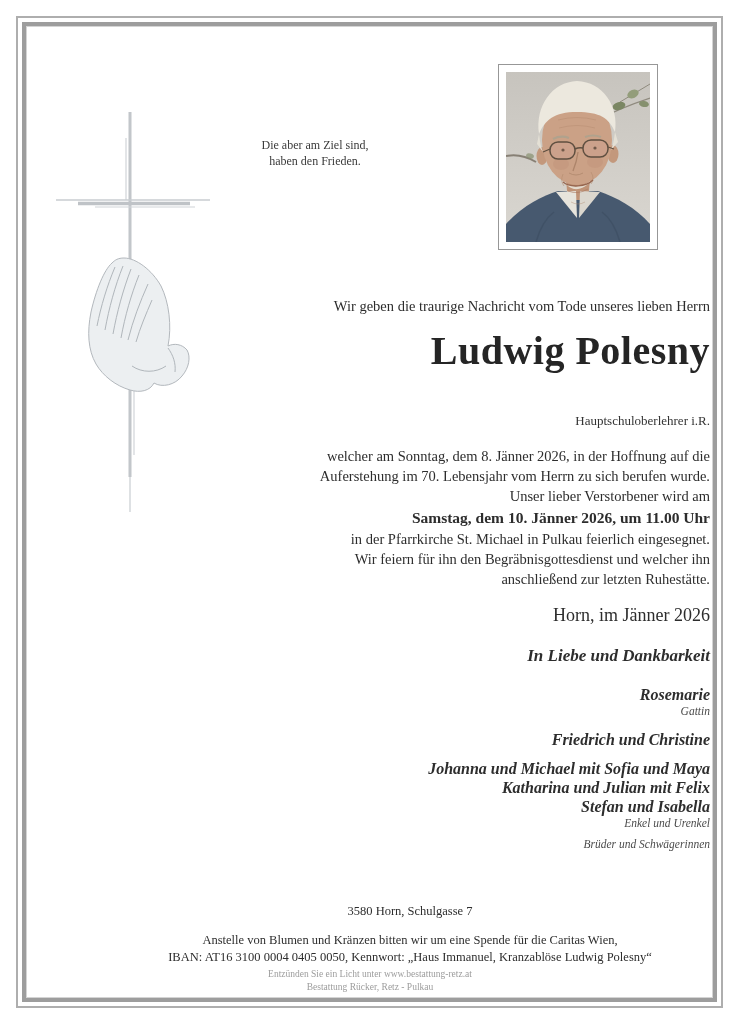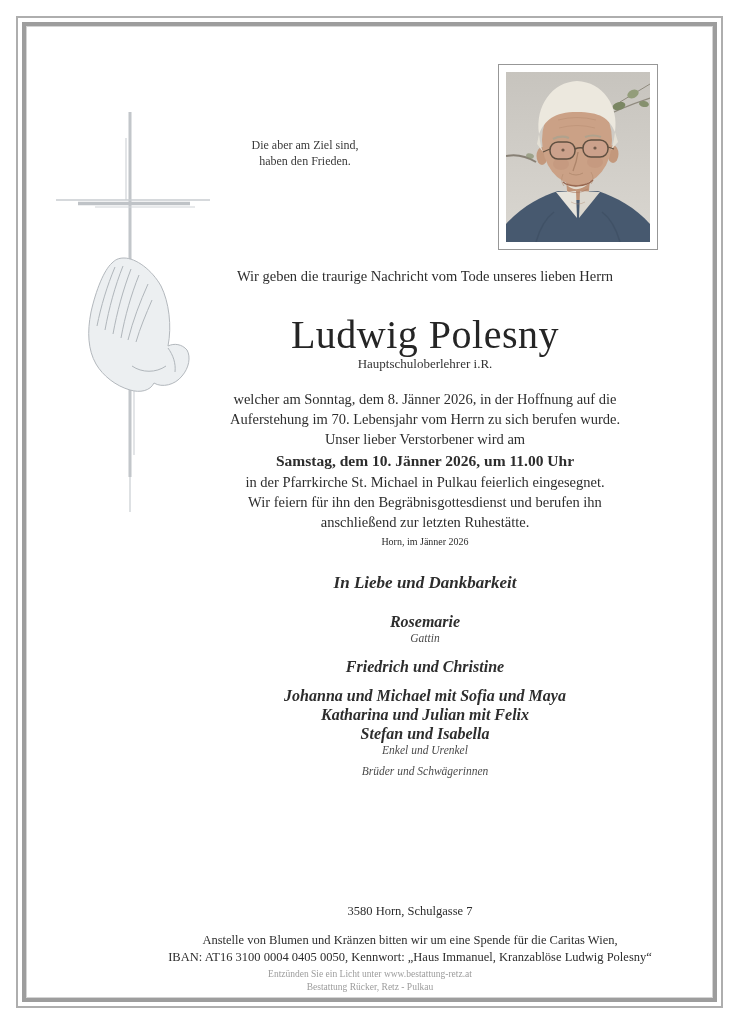--- a/index.html
+++ b/index.html
@@ -21,42 +21,42 @@
     position: absolute; inset: 22px;
     border: 4px solid #9d9d9d;
     box-shadow: inset 0 0 0 1px #d4d4d4;
     pointer-events: none;
   }
   .watermark {
     position: absolute; left: 40px; top: 100px;
     width: 200px; height: 420px;
   }
   .quote {
-    position: absolute; left: 200px; top: 137px; width: 210px;
+    position: absolute; left: 210px; top: 137px; width: 210px;
     text-align: center; font-size: 12px; line-height: 16px; color: #3a3a3a;
   }
   .photo-frame {
     position: absolute; left: 498px; top: 64px;
     width: 144px; height: 170px;
     background: #ffffff; border: 1px solid #979797; padding: 7px;
   }
   .photo-frame svg { display: block; }
   .main-col {
-    position: absolute; left: 140px; top: 267px; width: 570px;
-    text-align: center;
+    position: absolute; left: 140px; top: 297px; width: 570px;
+    text-align: right;
   }
   .intro { font-size: 14.5px; line-height: 19px; }
-  .deceased-name { font-size: 40px; line-height: 40px; margin-top: 29px; color: #252525; letter-spacing: 0.5px; }
-  .deceased-title { font-size: 13px; line-height: 17px; color: #333; }
+  .deceased-name { font-size: 40px; line-height: 40px; margin-top: 15px; color: #252525; letter-spacing: 0.5px; font-weight: bold; }
+  .deceased-title { font-size: 13px; line-height: 17px; color: #333; margin-top: 41px; }
   .notice { font-size: 14.5px; line-height: 20px; margin-top: 17px; }
   .service { margin-top: 0; }
   .service-intro { font-size: 14.5px; line-height: 21px; }
   .service-date { font-size: 15.5px; line-height: 22px; font-weight: bold; }
   .service-line { font-size: 14.5px; line-height: 20px; }
-  .place-date { font-size: 10px; line-height: 20px; }
+  .place-date { font-size: 18px; line-height: 20px; margin-top: 16px; }
   .closing { font-size: 17px; line-height: 21px; margin-top: 20px; font-weight: bold; font-style: italic; }
   .mourner-names { font-size: 16px; line-height: 19px; font-weight: bold; font-style: italic; }
   .mourner-relation { font-size: 11.5px; line-height: 15px; font-style: italic; color: #4a4a4a; }
   .mg-1 { margin-top: 19px; }
   .mg-2 { margin-top: 11px; }
   .mg-3 { margin-top: 10px; }
   .mg-4 { margin-top: 6px; }
   .in-name-of { font-size: 16px; line-height: 21px; margin-top: 8px; font-weight: bold; font-style: italic; }
   .bottom-block {
     position: absolute; left: 80px; top: 903px; width: 660px;
@@ -183,21 +183,21 @@
 
     <div class="notice">
       <div>welcher am Sonntag, dem 8. Jänner 2026, in der Hoffnung auf die</div>
       <div>Auferstehung im 70. Lebensjahr vom Herrn zu sich berufen wurde.</div>
     </div>
 
     <div class="service">
       <div class="service-intro">Unser lieber Verstorbener wird am</div>
       <div class="service-date">Samstag, dem 10. Jänner 2026, um 11.00 Uhr</div>
       <div class="service-line">in der Pfarrkirche St. Michael in Pulkau feierlich eingesegnet.</div>
-      <div class="service-line">Wir feiern für ihn den Begräbnisgottesdienst und berufen ihn</div>
+      <div class="service-line">Wir feiern für ihn den Begräbnisgottesdienst und welcher ihn</div>
       <div class="service-line">anschließend zur letzten Ruhestätte.</div>
     </div>
 
     <div class="place-date">Horn, im Jänner 2026</div>
 
     <div class="closing">In Liebe und Dankbarkeit</div>
 
     <div class="mg-1">
       <div class="mourner-names">Rosemarie</div>
       <div class="mourner-relation">Gattin</div>

